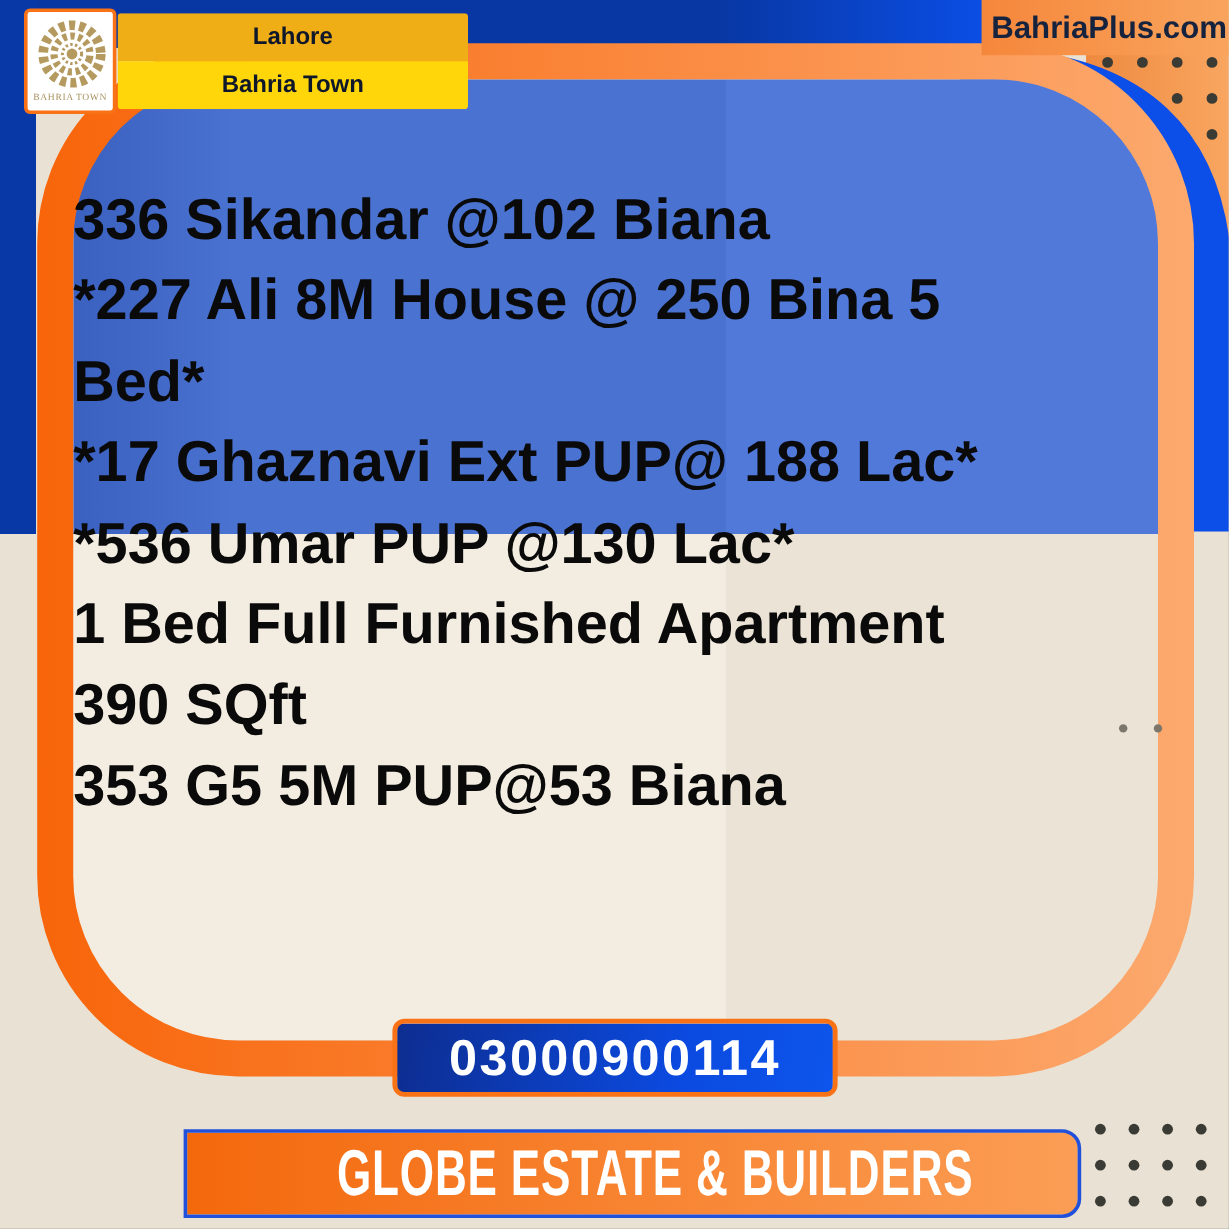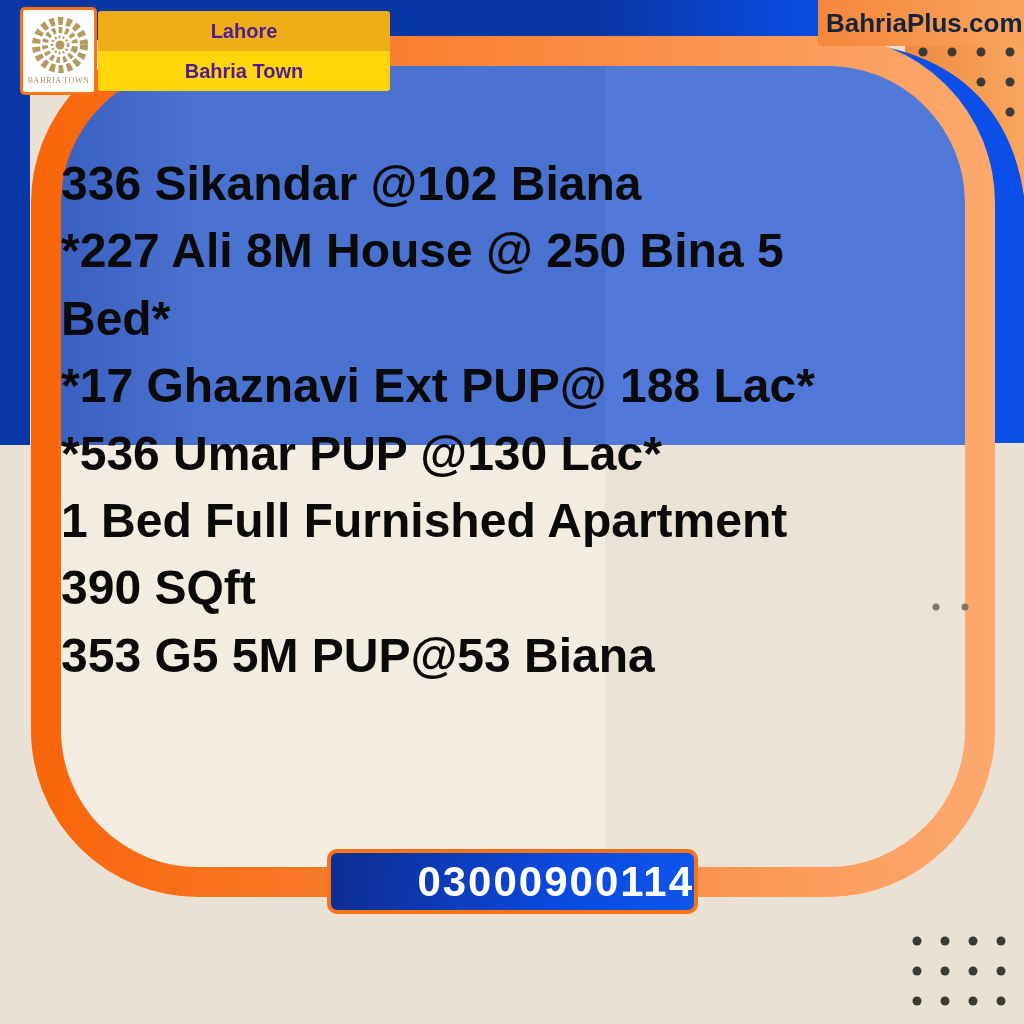--- a/index.html
+++ b/index.html
@@ -23,21 +23,21 @@
     color:#a8925e;white-space:nowrap;
   }
 
   
   .city-box{
     position:absolute;left:98px;top:11px;width:292px;height:80px;
     border-radius:3px;overflow:hidden;z-index:4;
   }
   .city-box .row{
     width:100%;height:40px;line-height:40px;text-align:center;
-    font-size:20px;font-weight:800;color:#4c1d95;
+    font-size:20px;font-weight:800;color:#0f172a;
   }
   .city-box .row.top{background:#f0ae16;}
   .city-box .row.bottom{background:#ffd60a;}
 
   
   .site-box{
     position:absolute;left:818px;top:0;width:206px;height:46px;
     background:linear-gradient(90deg,#f5873b,#f9a45d);
     line-height:46px;padding-left:8px;box-sizing:border-box;
     font-size:26px;font-weight:700;color:#16233e;z-index:4;white-space:nowrap;
@@ -49,21 +49,21 @@
     color:#0a0a0a;font-weight:700;font-size:48px;
     line-height:67.4px;white-space:nowrap;
   }
 
   
   .phone-btn{
     position:absolute;left:327px;top:849px;width:371px;height:65px;
     background:linear-gradient(100deg,#0d2d90 0%,#0b4ae0 65%,#0d55ec 100%);
     border:4px solid #f97316;border-radius:10px;box-sizing:border-box;
     color:#ffffff;font-size:42px;font-weight:700;letter-spacing:2px;
-    text-align:right;line-height:57px;z-index:5;cursor:pointer;
+    text-align:center;line-height:57px;z-index:5;cursor:pointer;
   }
 
   
   .globe-box{
     position:absolute;left:8px;top:872px;width:145px;height:144px;
     background:#ffffff;border:3px solid #f97316;border-radius:7px;
     box-sizing:border-box;z-index:6;
   }
   .globe-box svg{position:absolute;left:46px;top:26px;}
   .globe-name{
@@ -204,14 +204,17 @@
     <div>*17 Ghaznavi Ext PUP@ 188 Lac*</div>
     <div>*536 Umar PUP @130 Lac*</div>
     <div>1 Bed Full Furnished Apartment</div>
     <div>390 SQft</div>
     <div>353 G5 5M PUP@53 Biana</div>
   </div>
 
   <div class="phone-btn">03000900114</div>
 
 
+  <div class="agency-banner">
+    <span>GLOBE ESTATE &amp; BUILDERS</span>
+  </div>
 
 </div>
 
 </body></html>

